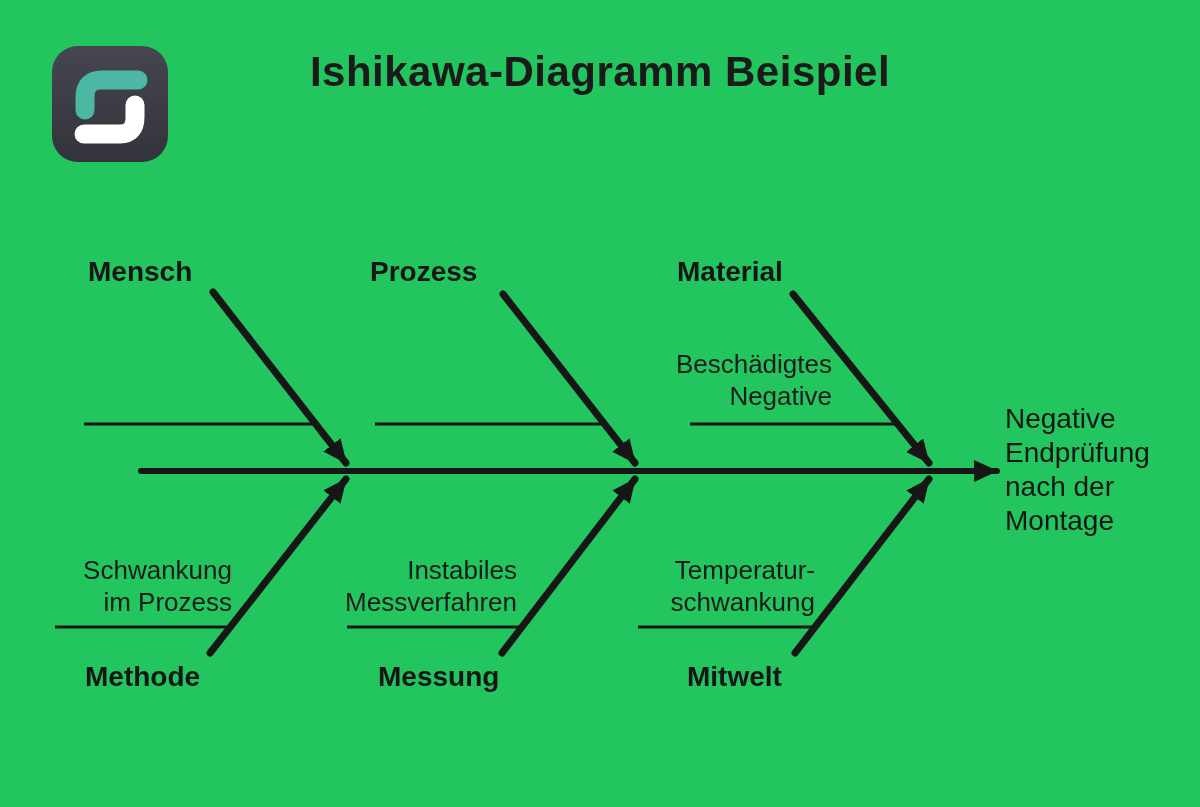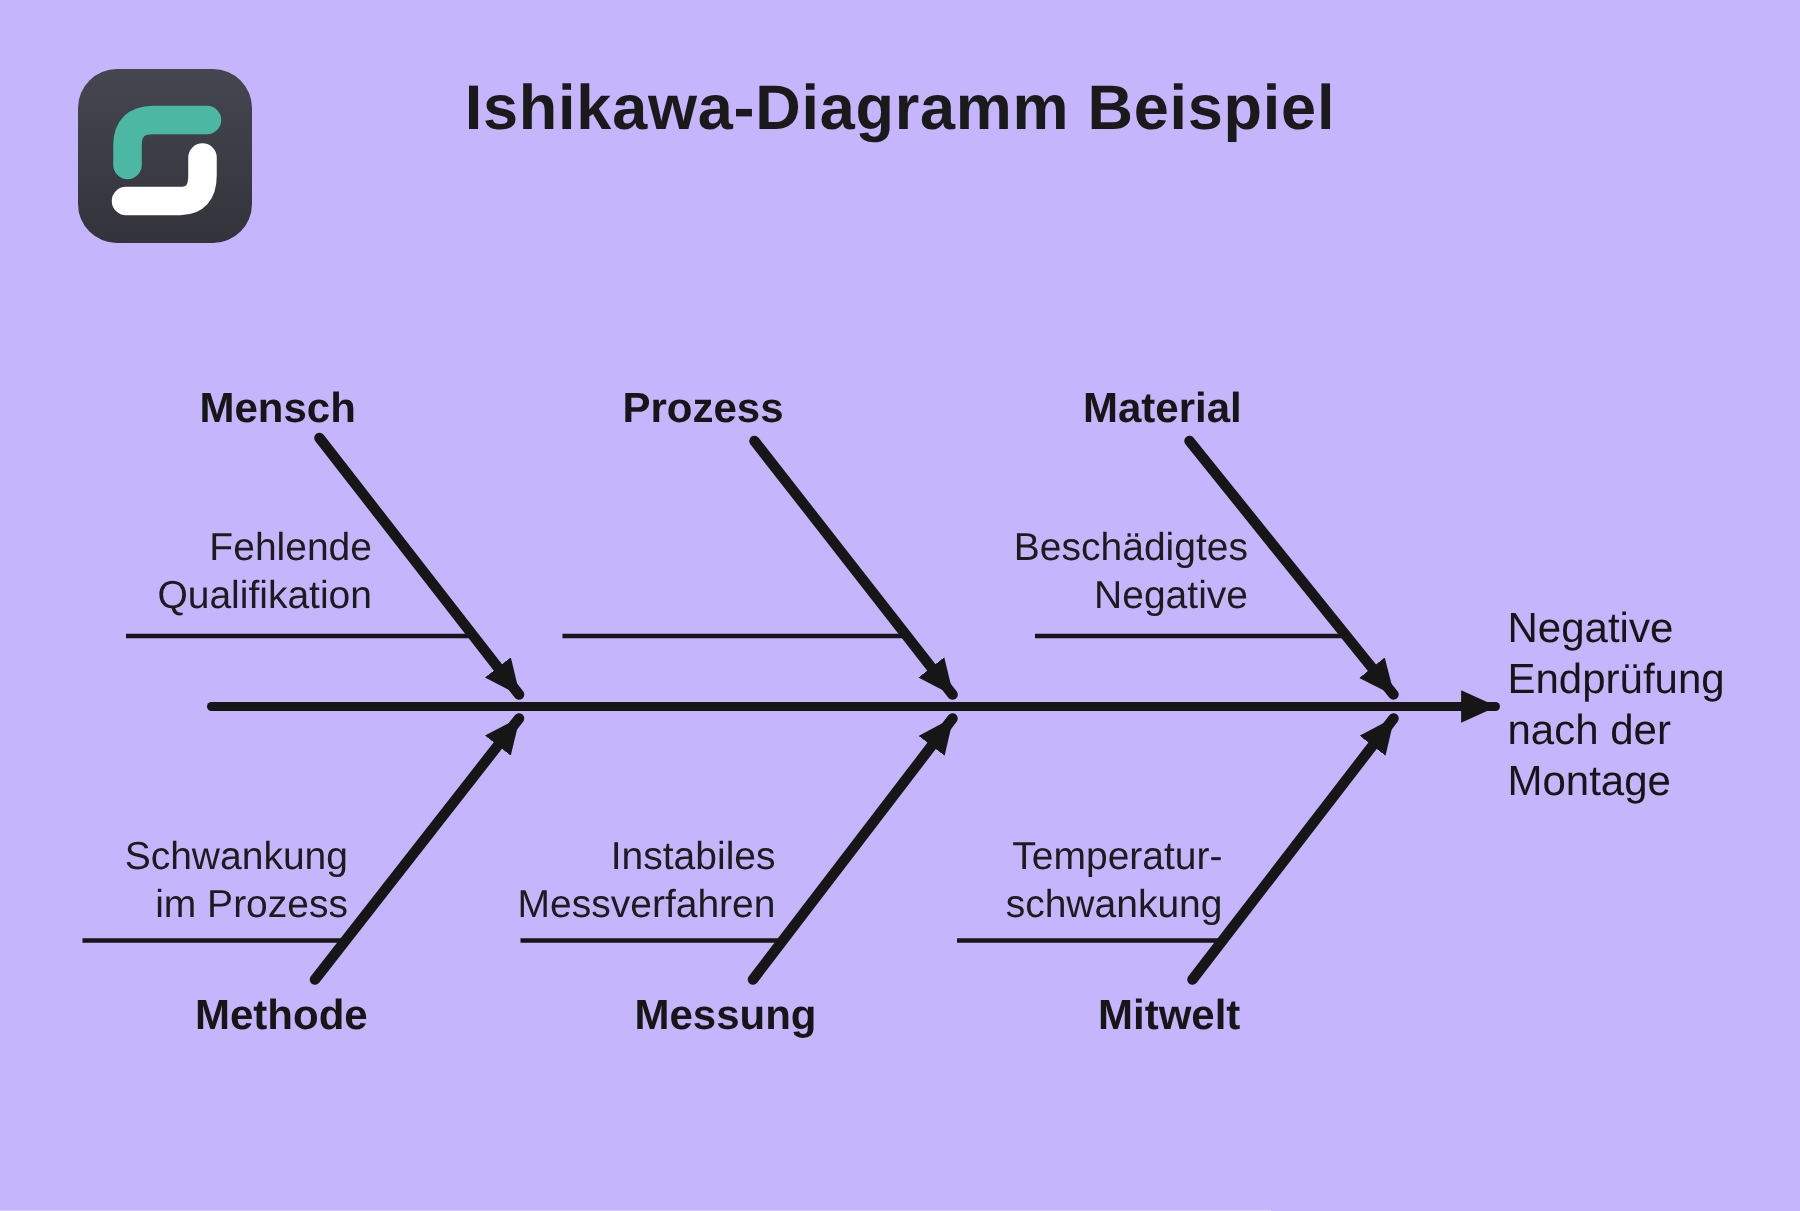--- a/index.html
+++ b/index.html
@@ -1,34 +1,33 @@
 <!DOCTYPE html>
 <html><head>
 <meta charset="utf-8">
 <style>
   html,body{margin:0;padding:0;}
   .stage{
     position:relative;
     width:1200px;height:807px;
-    background:#c4b5fd;
+    background:#22c55e;
     font-family:"Liberation Sans", sans-serif;
     overflow:hidden;
     color:#1a1a1a;
   }
   .logo{position:absolute;left:52px;top:46px;width:116px;height:116px;}
   .title{
     position:absolute;left:0;right:0;top:48px;margin:0;
     text-align:center;font-size:42px;font-weight:bold;color:#1a1a1a;
     letter-spacing:0.5px;
   }
   .bones{position:absolute;left:0;top:0;width:1200px;height:807px;}
   .cat{
     position:absolute;font-size:28px;font-weight:bold;color:#161616;
     white-space:nowrap;
-    margin-left:45px;
   }
   .cause{
     position:absolute;font-size:26px;color:#1c1c1c;line-height:32px;
     width:240px;text-align:right;white-space:pre-line;
   }
   .cause.narrow{width:200px;}
   .effect{
     position:absolute;left:1005px;top:402px;width:195px;
     font-size:28px;font-weight:normal;line-height:34px;color:#161616;
     white-space:pre-line;text-align:left;
@@ -84,22 +83,20 @@
   </svg>
 
   <div class="cat" style="left:88px;top:256px">Mensch</div>
   <div class="cat" style="left:370px;top:256px">Prozess</div>
   <div class="cat" style="left:677px;top:256px">Material</div>
 
   <div class="cat" style="left:85px;top:661px">Methode</div>
   <div class="cat" style="left:378px;top:661px">Messung</div>
   <div class="cat" style="left:687px;top:661px">Mitwelt</div>
 
-  <div class="cause" style="left:8px;top:348px">Fehlende
-Qualifikation</div>
   <div class="cause" style="left:592px;top:348px">Beschädigtes
 Negative</div>
 
   <div class="cause narrow" style="left:32px;top:554px">Schwankung
 im Prozess</div>
   <div class="cause narrow" style="left:615px;top:554px">Temperatur-
 schwankung</div>
   <div class="cause narrow" style="left:317px;top:554px">Instabiles
 Messverfahren</div>
 

